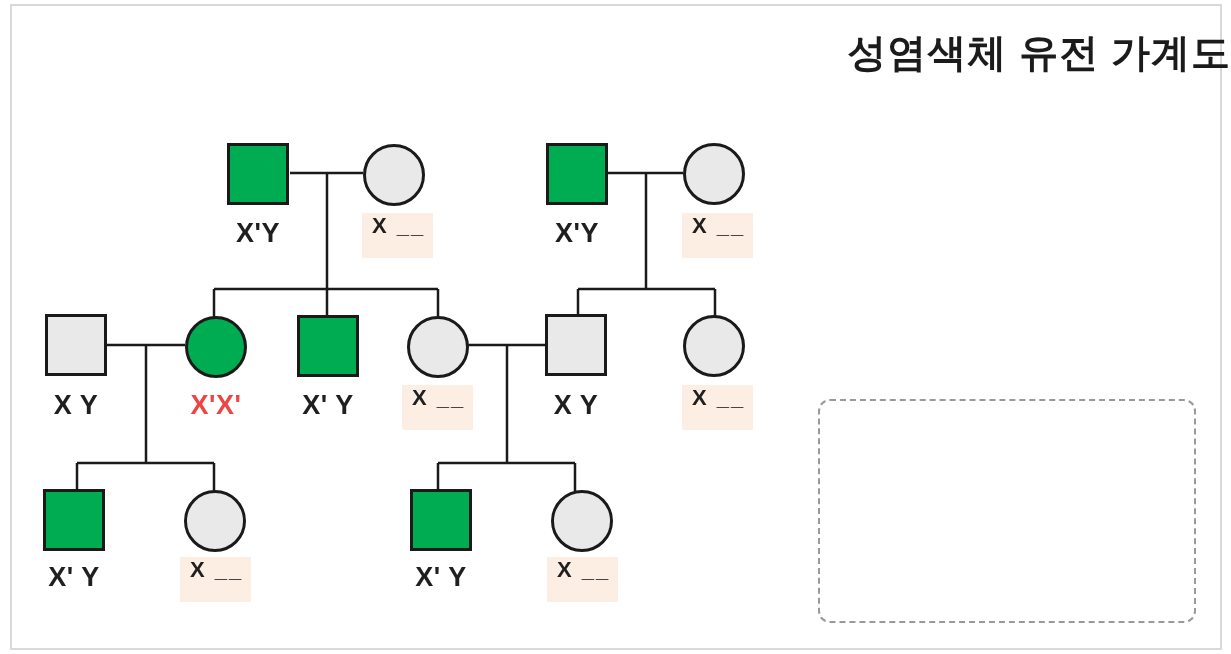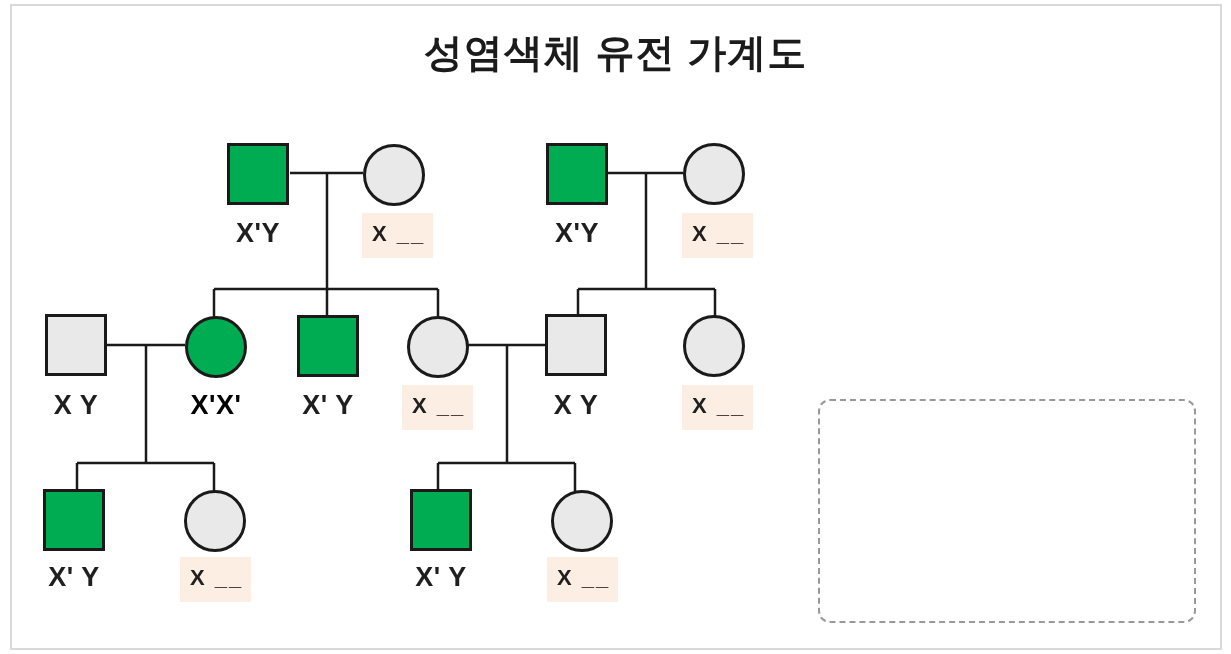--- a/index.html
+++ b/index.html
@@ -10,42 +10,42 @@
     font-family:"Liberation Sans", sans-serif;
     overflow:hidden;
   }
   #frame{
     position:absolute;left:10px;top:4px;right:9px;bottom:4px;
     border:2px solid #d9d9d9;
     pointer-events:none;
   }
   #title{
     position:absolute;left:0;right:0;top:26px;
-    text-align:center;
+    text-align:right;
     font-size:39px;font-weight:800;
     color:#1b1b1b;
     letter-spacing:1px;
   }
   #lines{position:absolute;left:0;top:0;width:1231px;height:654px;}
   .person{
     position:absolute;box-sizing:border-box;
     border:3px solid #1a1a1a;
     width:62px;height:62px;
   }
   .person.circle{border-radius:50%;}
   .plabel{
     position:absolute;
     font-weight:bold;font-size:27px;color:#1f1f1f;
     white-space:nowrap;letter-spacing:0.5px;
     transform:translateX(-50%);
   }
   .plabel.hl{
     transform:none;
     width:71px;height:45px;box-sizing:border-box;
-    padding-left:10px;padding-top:8px;
+    padding-left:10px;
     font-size:22px;letter-spacing:2px;
   }
   
   #legend-box{
     position:absolute;left:818px;top:399px;width:378px;height:224px;
     box-sizing:border-box;
     border:2px dashed #999999;border-radius:12px;
   }
 </style>
 </head>
@@ -84,21 +84,21 @@
       <div class="plabel" style="left: 258px; top: 218px; color: rgb(31, 31, 31);">X'Y</div>
       <div class="person circle" style="left: 363px; top: 144px; background: rgb(233, 233, 233);"></div>
       <div class="plabel hl" style="left: 362px; top: 213px; background: rgb(252, 238, 226); color: rgb(31, 31, 31);">X __</div>
       <div class="person" style="left: 546px; top: 143px; background: rgb(0, 172, 82);"></div>
       <div class="plabel" style="left: 577px; top: 218px; color: rgb(31, 31, 31);">X'Y</div>
       <div class="person circle" style="left: 683px; top: 143px; background: rgb(233, 233, 233);"></div>
       <div class="plabel hl" style="left: 682px; top: 213px; background: rgb(252, 238, 226); color: rgb(31, 31, 31);">X __</div>
       <div class="person" style="left: 45px; top: 314px; background: rgb(233, 233, 233);"></div>
       <div class="plabel" style="left: 76px; top: 390px; color: rgb(31, 31, 31);">X Y</div>
       <div class="person circle" style="left: 185px; top: 316px; background: rgb(0, 172, 82);"></div>
-      <div class="plabel" style="left: 216px; top: 390px; color: #000000;">X'X'</div>
+      <div class="plabel" style="left: 216px; top: 390px; color: #ef4444;">X'X'</div>
       <div class="person" style="left: 297px; top: 315px; background: rgb(0, 172, 82);"></div>
       <div class="plabel" style="left: 328px; top: 390px; color: rgb(31, 31, 31);">X' Y</div>
       <div class="person circle" style="left: 407px; top: 316px; background: rgb(233, 233, 233);"></div>
       <div class="plabel hl" style="left: 402px; top: 385px; background: rgb(252, 238, 226); color: rgb(31, 31, 31);">X __</div>
       <div class="person" style="left: 545px; top: 314px; background: rgb(233, 233, 233);"></div>
       <div class="plabel" style="left: 576px; top: 390px; color: rgb(31, 31, 31);">X Y</div>
       <div class="person circle" style="left: 683px; top: 315px; background: rgb(233, 233, 233);"></div>
       <div class="plabel hl" style="left: 682px; top: 385px; background: rgb(252, 238, 226); color: rgb(31, 31, 31);">X __</div>
       <div class="person" style="left: 43px; top: 489px; background: rgb(0, 172, 82);"></div>
       <div class="plabel" style="left: 74px; top: 562px; color: rgb(31, 31, 31);">X' Y</div>

